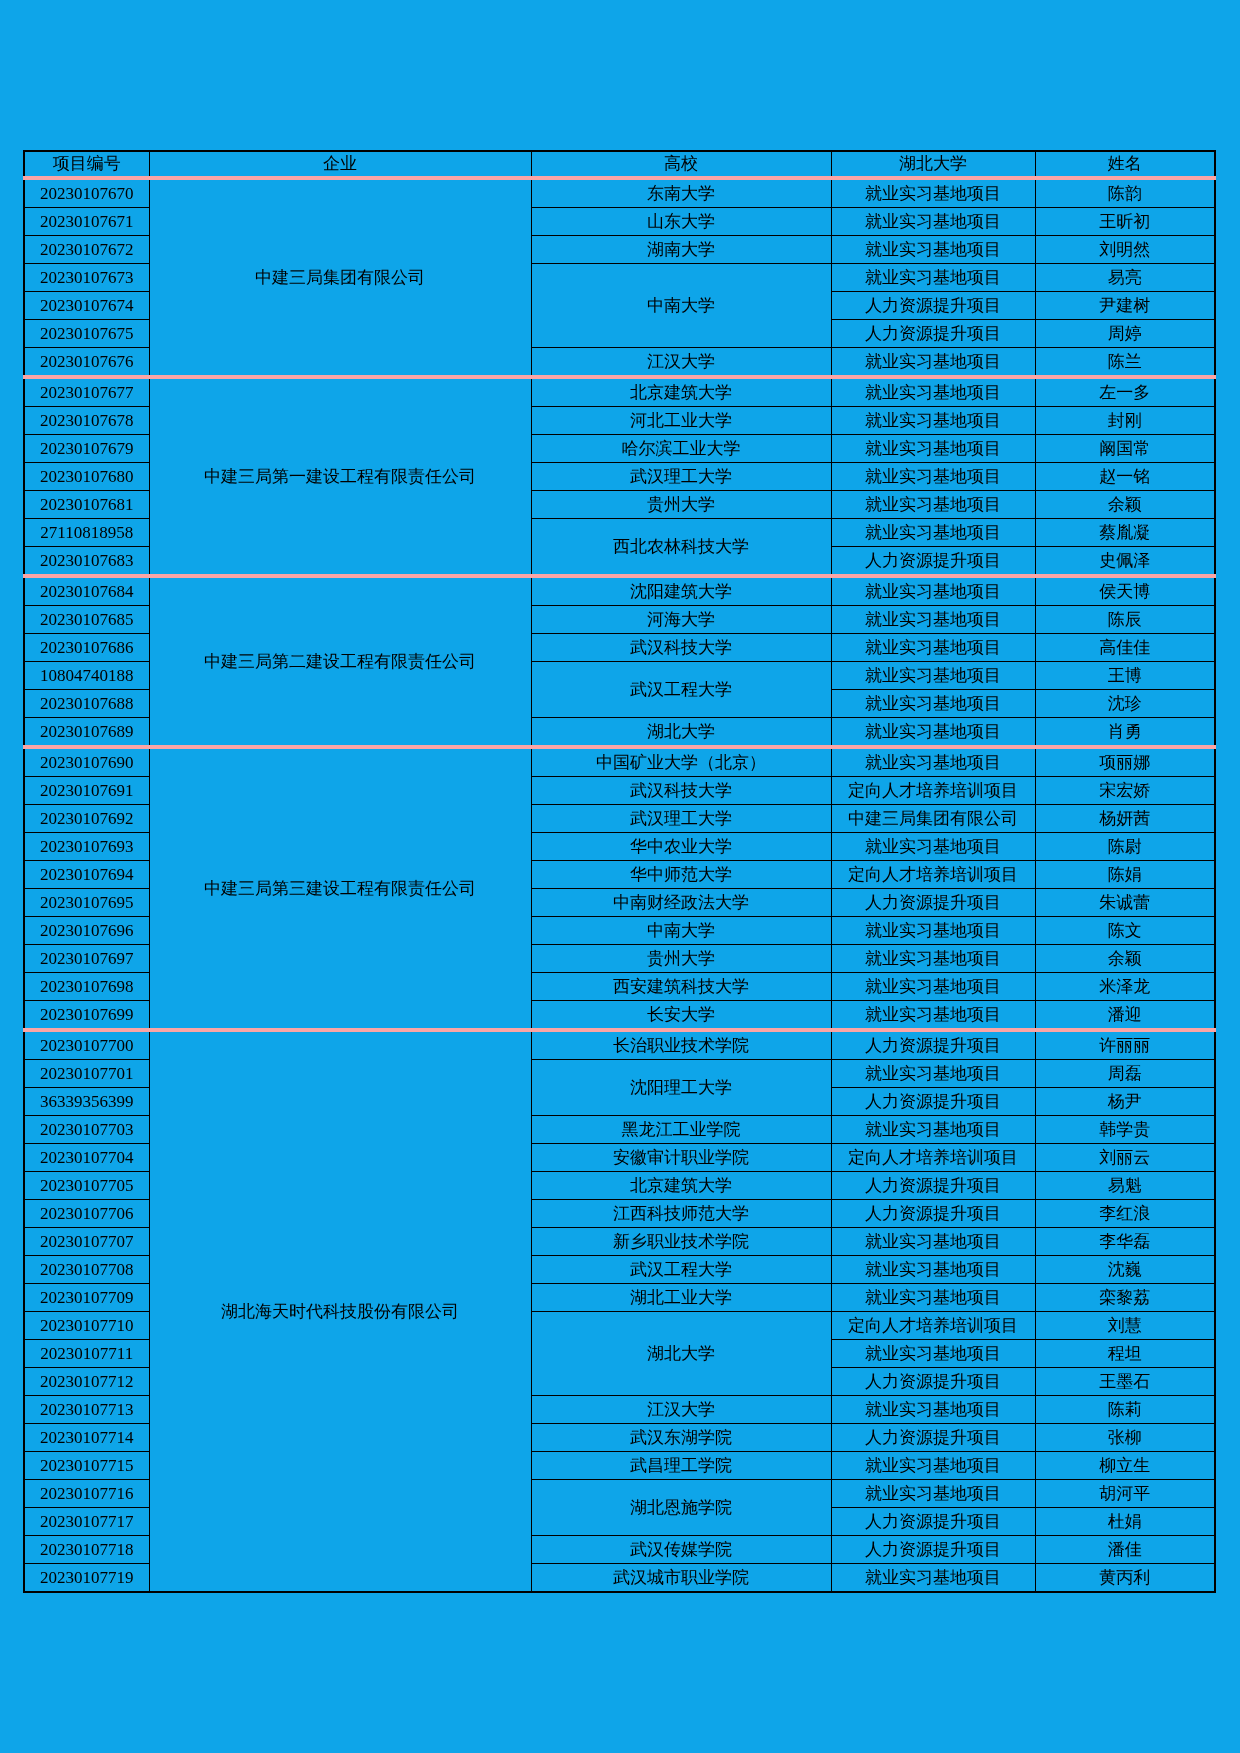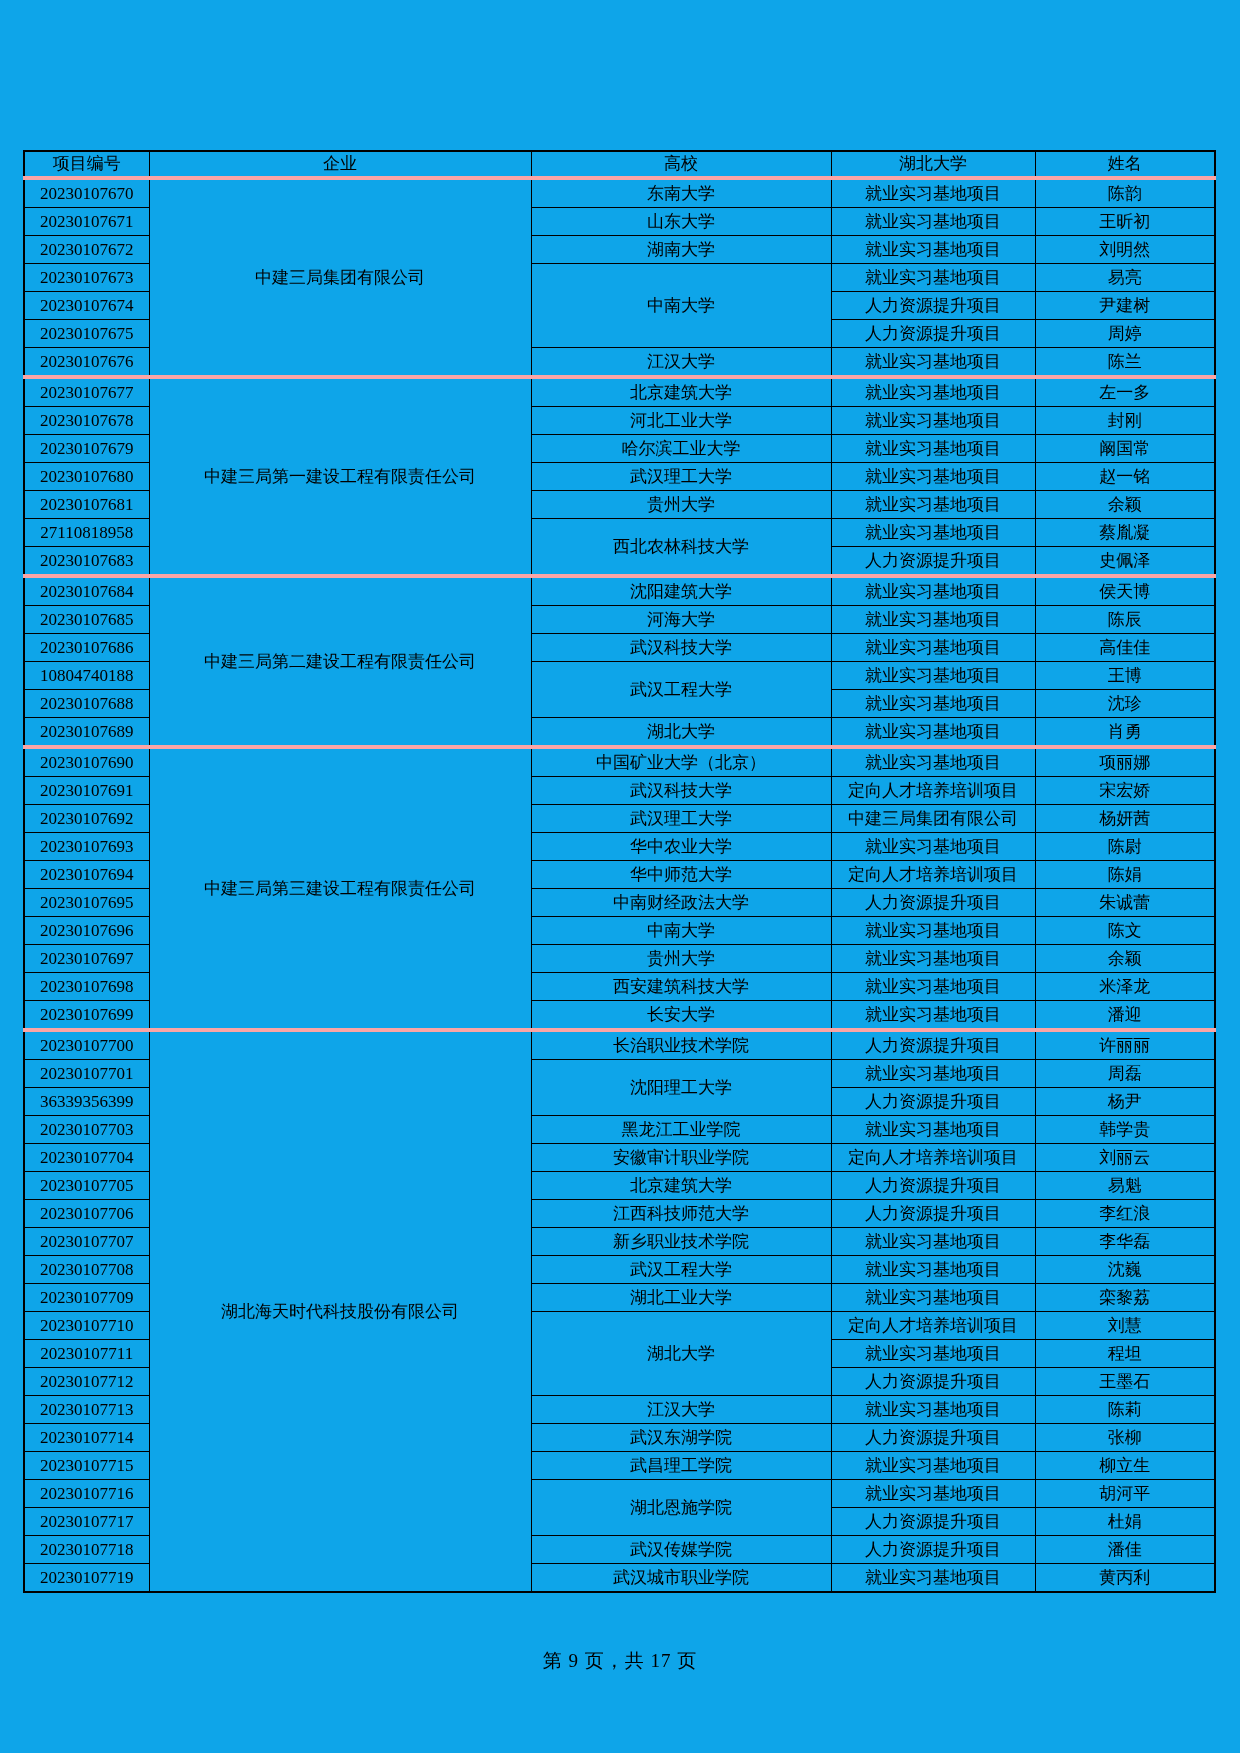--- a/index.html
+++ b/index.html
@@ -380,15 +380,14 @@
         </tr>
         <tr>
           <td>20230107719</td>
           <td rowspan="1">武汉城市职业学院</td>
           <td>就业实习基地项目</td>
           <td>黄丙利</td>
         </tr>
       </tbody>
   </table>
 
-  <div class="footer">第 9 页，共 17 页</div>
 
 </div>
 
 </body></html>

